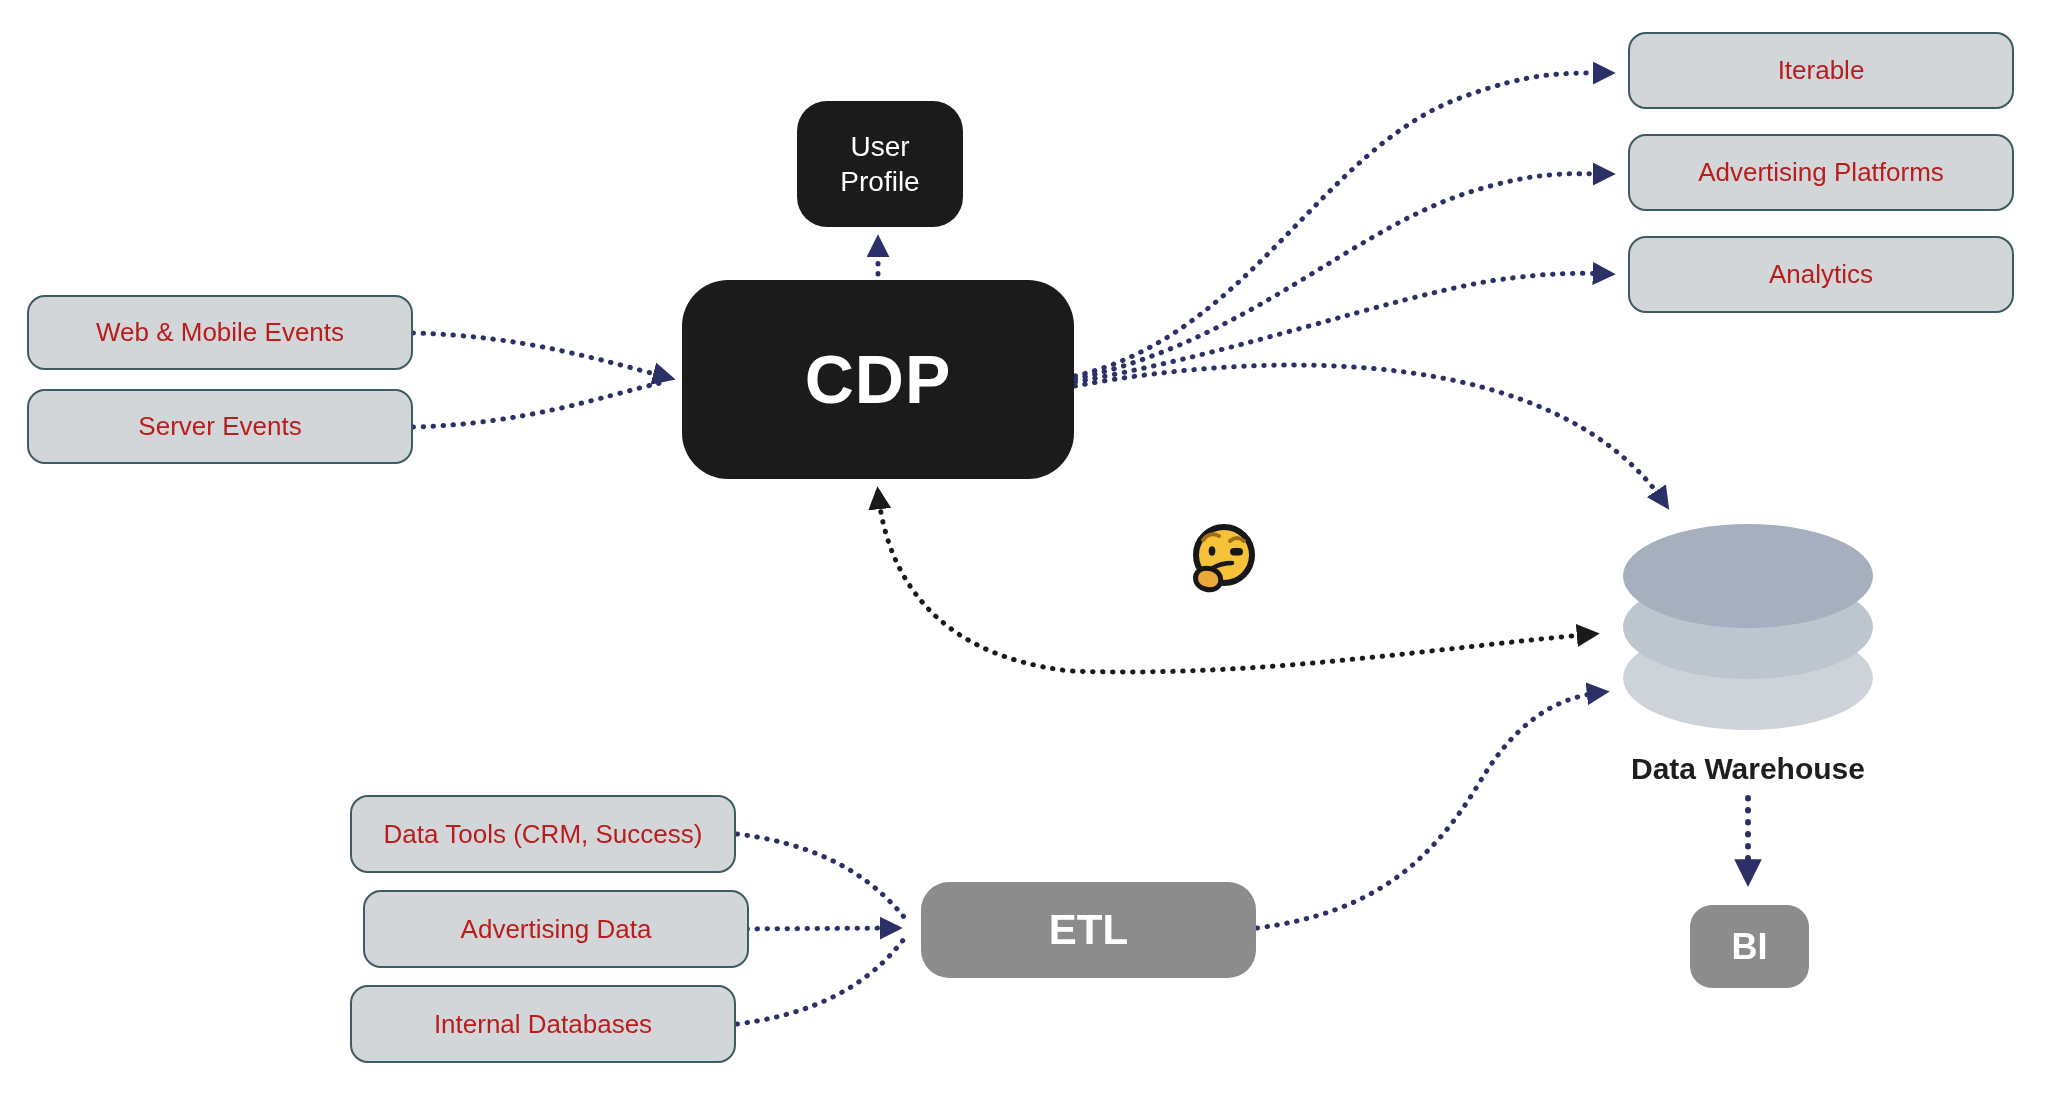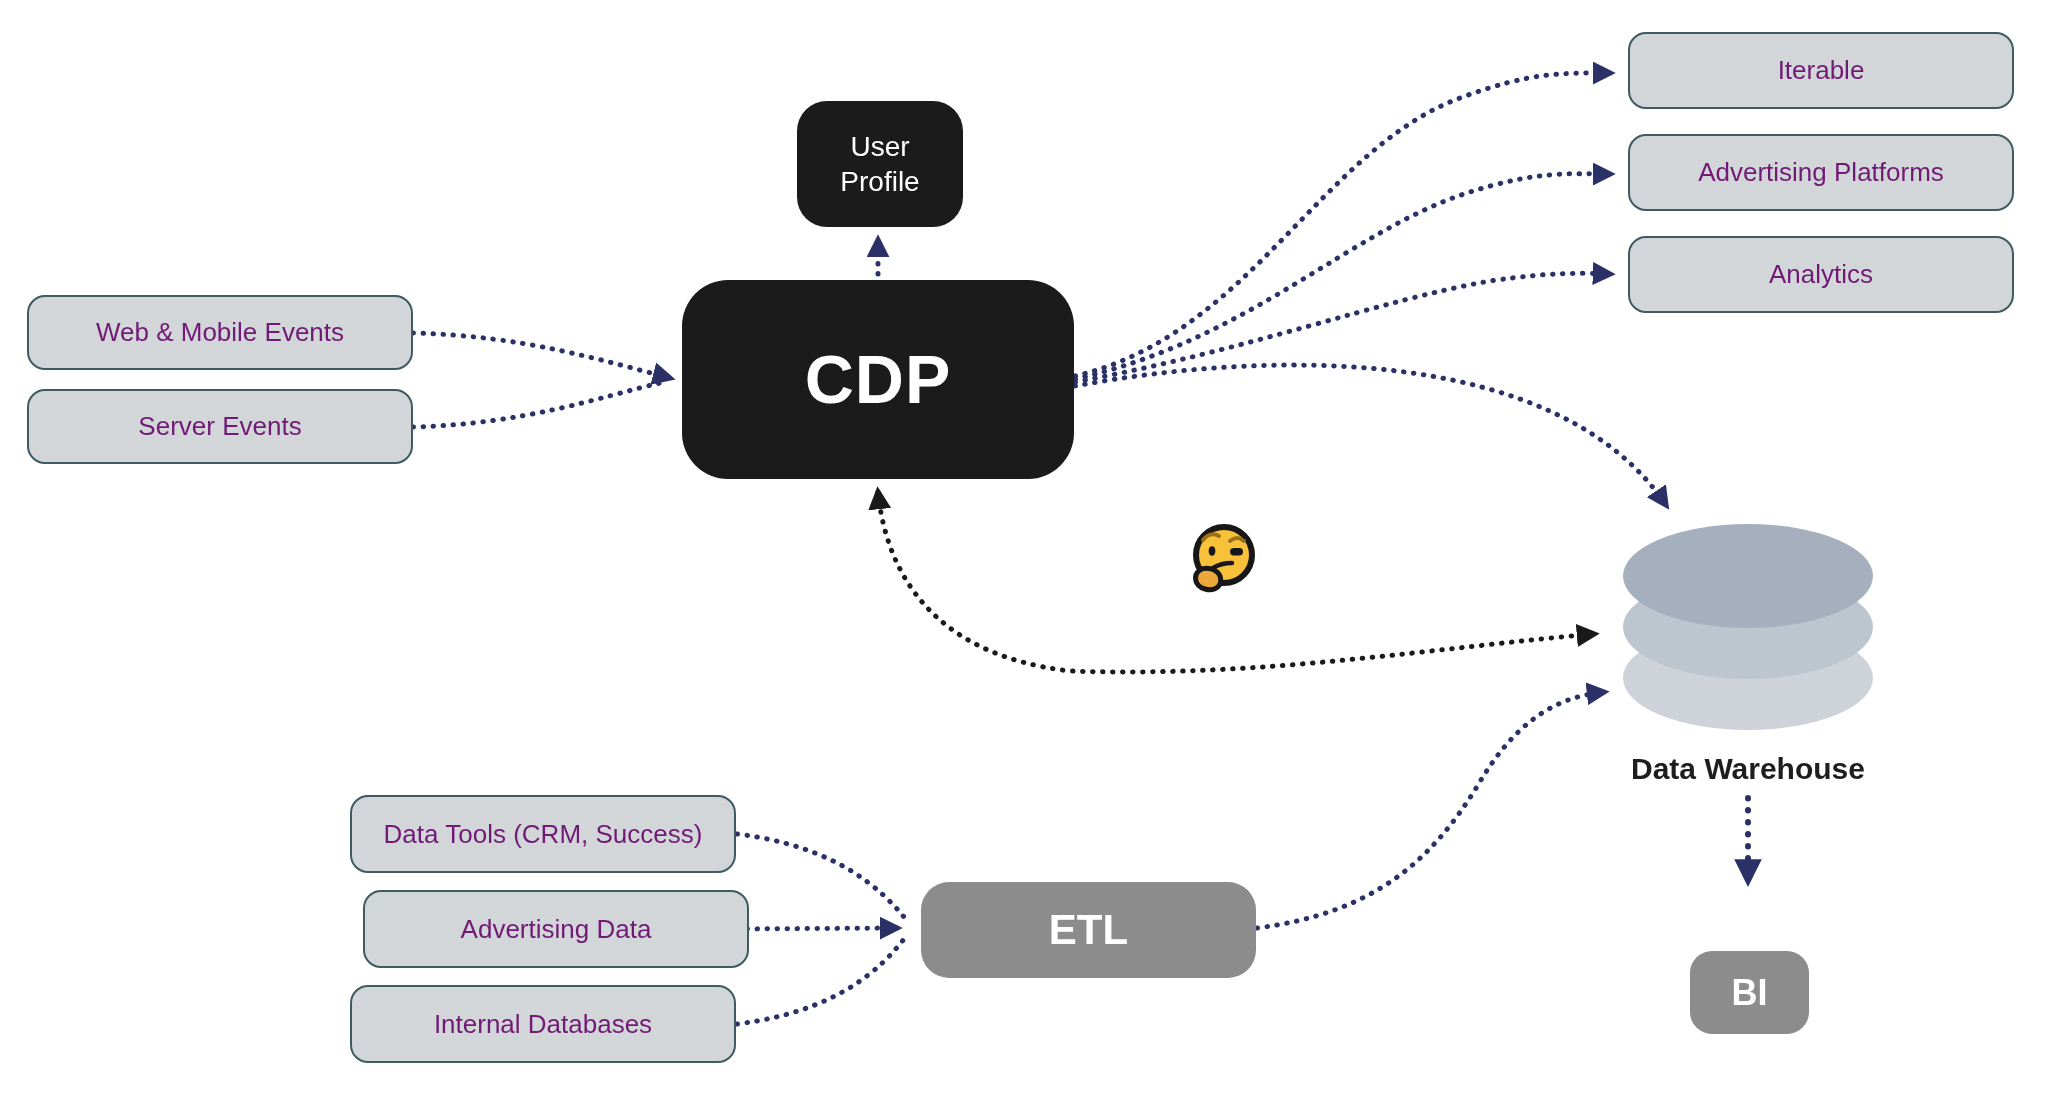--- a/index.html
+++ b/index.html
@@ -12,39 +12,39 @@
   .edge.navy{stroke:#2b3166;stroke-width:5;stroke-dasharray:0.5 9.5;}
   .edge.black{stroke:#1a1a1a;stroke-width:5;stroke-dasharray:0.5 9.5;}
   .edge.navy-big{stroke:#2b3166;stroke-width:6;stroke-dasharray:0.5 11.5;}
 
   .node{
     position:absolute;display:flex;align-items:center;justify-content:center;
     text-align:center;box-sizing:border-box;line-height:1.25;
   }
   .node-light{
     background:#d3d6d9;border:2.5px solid #3d5b61;border-radius:18px;
-    color:#701a75;font-size:26px;
+    color:#b91c1c;font-size:26px;
   }
   .node-dark{background:#1b1b1b;color:#ffffff;}
   .node-gray{background:#8c8c8c;color:#ffffff;font-weight:bold;}
 
   #web-mobile-events{left:27px;top:295px;width:386px;height:75px;}
   #server-events{left:27px;top:389px;width:386px;height:75px;}
   #iterable{left:1628px;top:32px;width:386px;height:77px;}
   #advertising-platforms{left:1628px;top:134px;width:386px;height:77px;}
   #analytics{left:1628px;top:236px;width:386px;height:77px;}
   #saas-tools{left:350px;top:795px;width:386px;height:78px;}
   #advertising-data{left:363px;top:890px;width:386px;height:78px;}
   #internal-databases{left:350px;top:985px;width:386px;height:78px;}
 
   #user-profile{left:797px;top:101px;width:166px;height:126px;border-radius:30px;font-size:28px;padding:0 22px;}
   #cdp{left:682px;top:280px;width:392px;height:199px;border-radius:46px;font-size:68px;font-weight:800;letter-spacing:1px;text-align:right;}
 
   #etl{left:921px;top:882px;width:335px;height:96px;border-radius:28px;font-size:42px;}
-  #bi{left:1690px;top:905px;width:119px;height:83px;border-radius:22px;font-size:36px;margin-top:46px;}
+  #bi{left:1690px;top:905px;width:119px;height:83px;border-radius:22px;font-size:36px;}
 
   #database{position:absolute;left:1615px;top:515px;width:266px;height:230px;}
   #dw-label{
     position:absolute;left:1608px;top:752px;width:280px;text-align:center;
     font-weight:bold;font-size:30px;color:#1e1e1e;
   }
   #emoji{position:absolute;left:1186px;top:518px;width:76px;height:80px;}
 </style>
 </head>
 <body>

